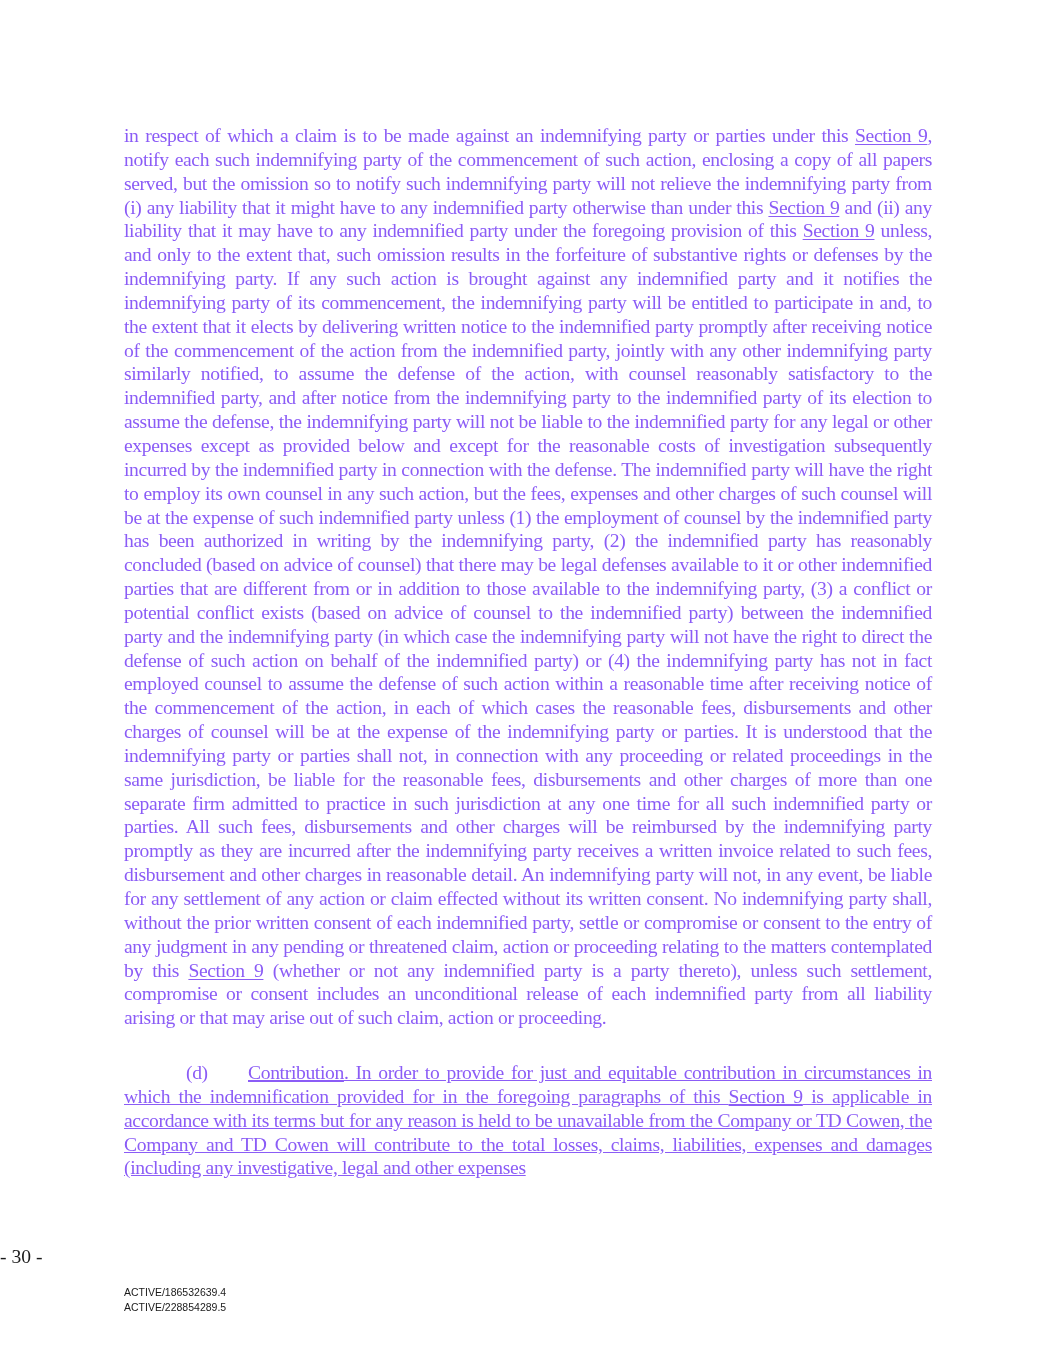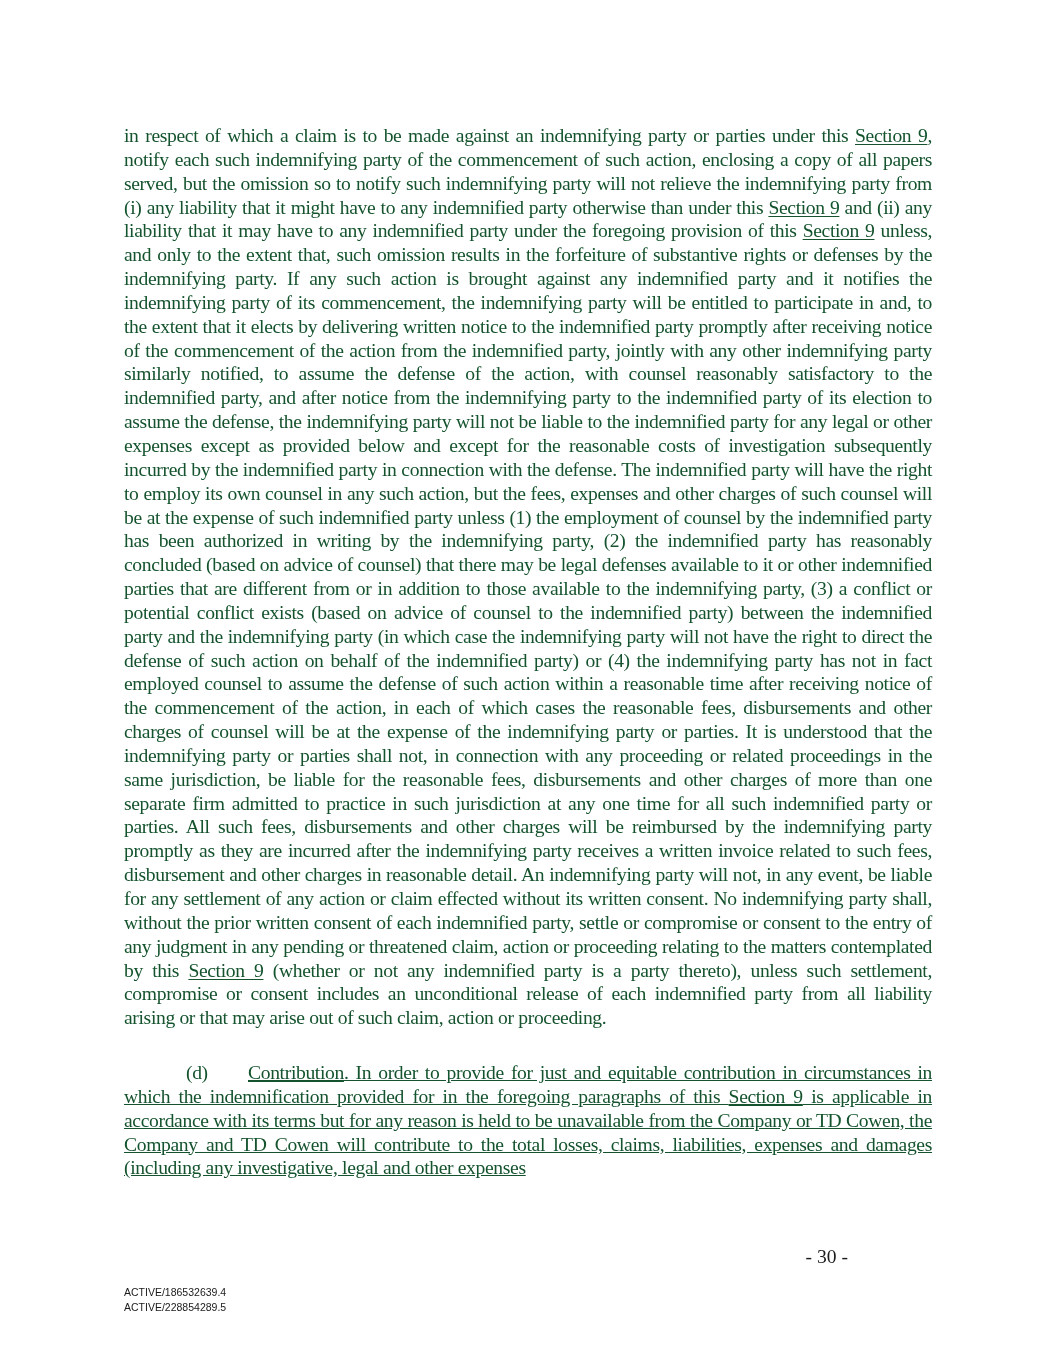--- a/index.html
+++ b/index.html
@@ -1,29 +1,29 @@
 <!DOCTYPE html>
 <html><head>
 <meta charset="utf-8">
 <style>
   html, body { margin: 0; padding: 0; background: #ffffff; }
   body { width: 1055px; height: 1365px; position: relative; overflow: hidden; }
   .page {
     position: absolute; left: 124px; top: 124px; width: 808px;
     font-family: "Liberation Serif", serif;
-    font-size: 19.6px; line-height: 23.85px; color: #14532d;
+    font-size: 19.6px; line-height: 23.85px; color: #8b5cf6;
     letter-spacing: -0.35px;
   }
   .para { text-align: justify; margin: 0; }
   .para + .para { margin-top: 31px; text-decoration: underline; }
   .u { text-decoration: underline; text-underline-offset: 2px; }
   .indent { display: inline-block; width: 62px; }
   .label { display: inline-block; width: 62px; }
   .pagenum {
-    position: absolute; left: 0; width: 848px; top: 1246px; text-align: right;
+    position: absolute; left: 0; width: 848px; top: 1246px; text-align: left;
     font-family: "Liberation Serif", serif; font-size: 19.6px; color: #1a1a1a;
   }
   .footer {
     position: absolute; left: 124px; top: 1285px;
     font-family: "Liberation Sans", sans-serif; font-size: 10.5px; line-height: 14.5px; color: #1a1a1a;
   }
 </style>
 </head>
 <body>
 

